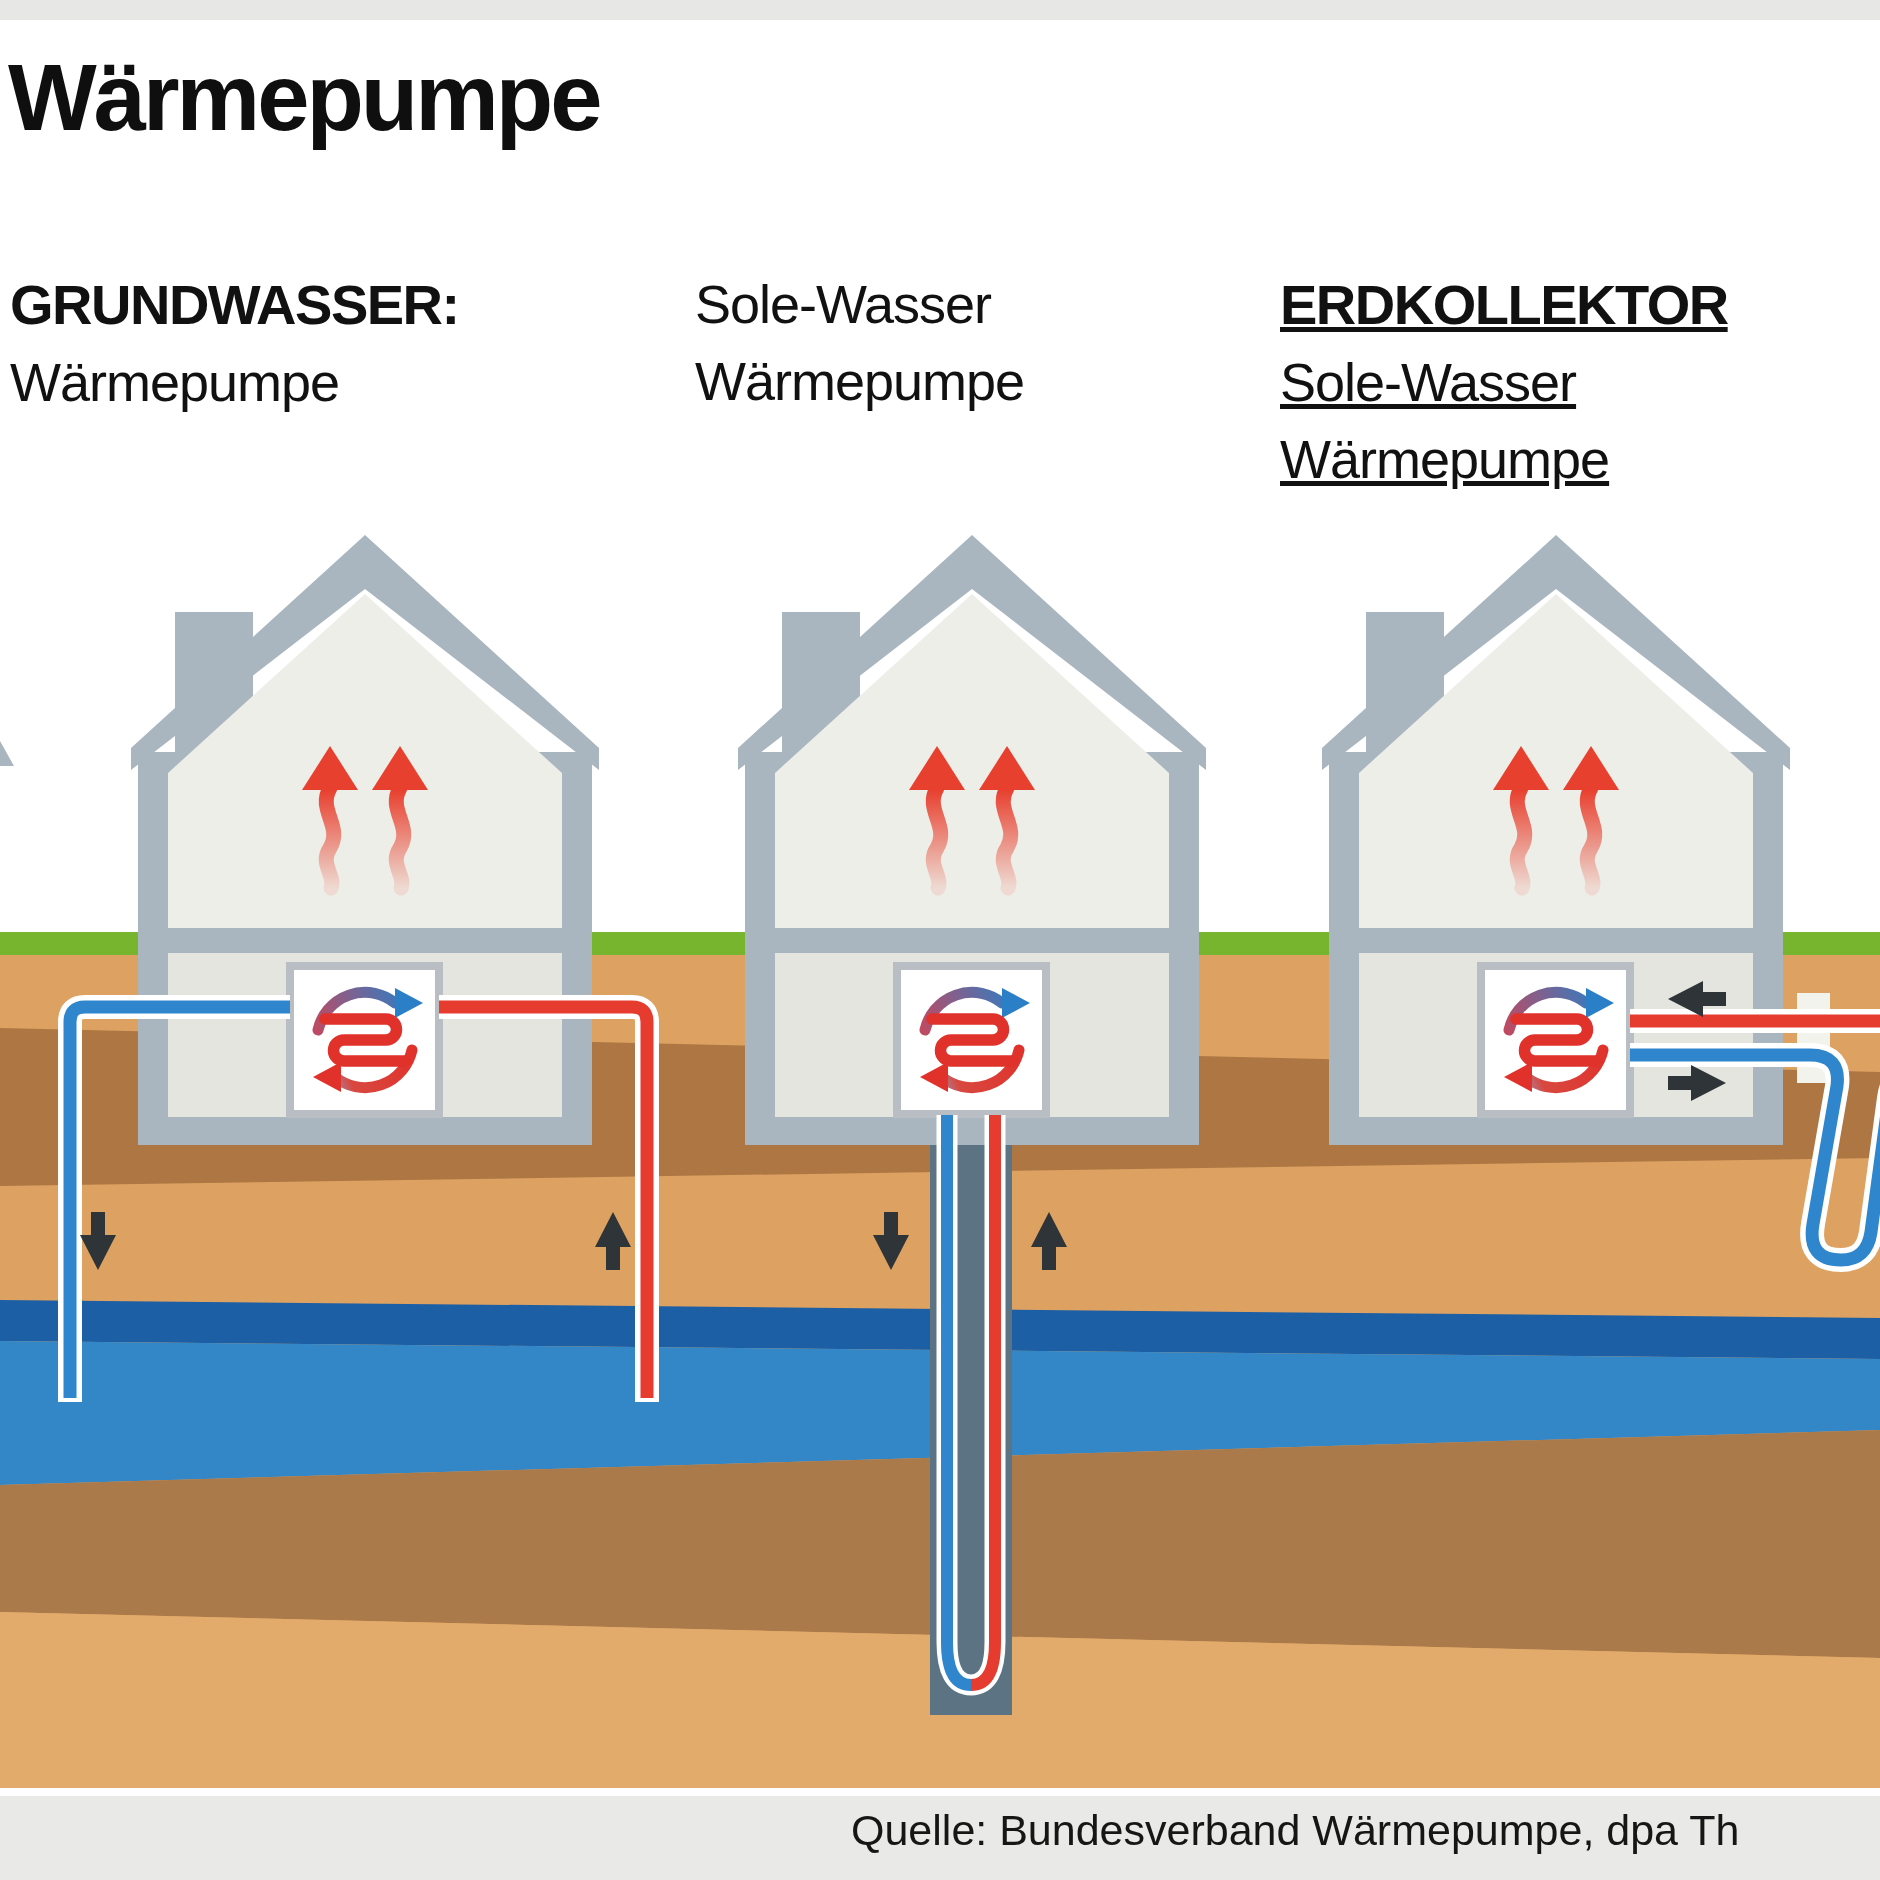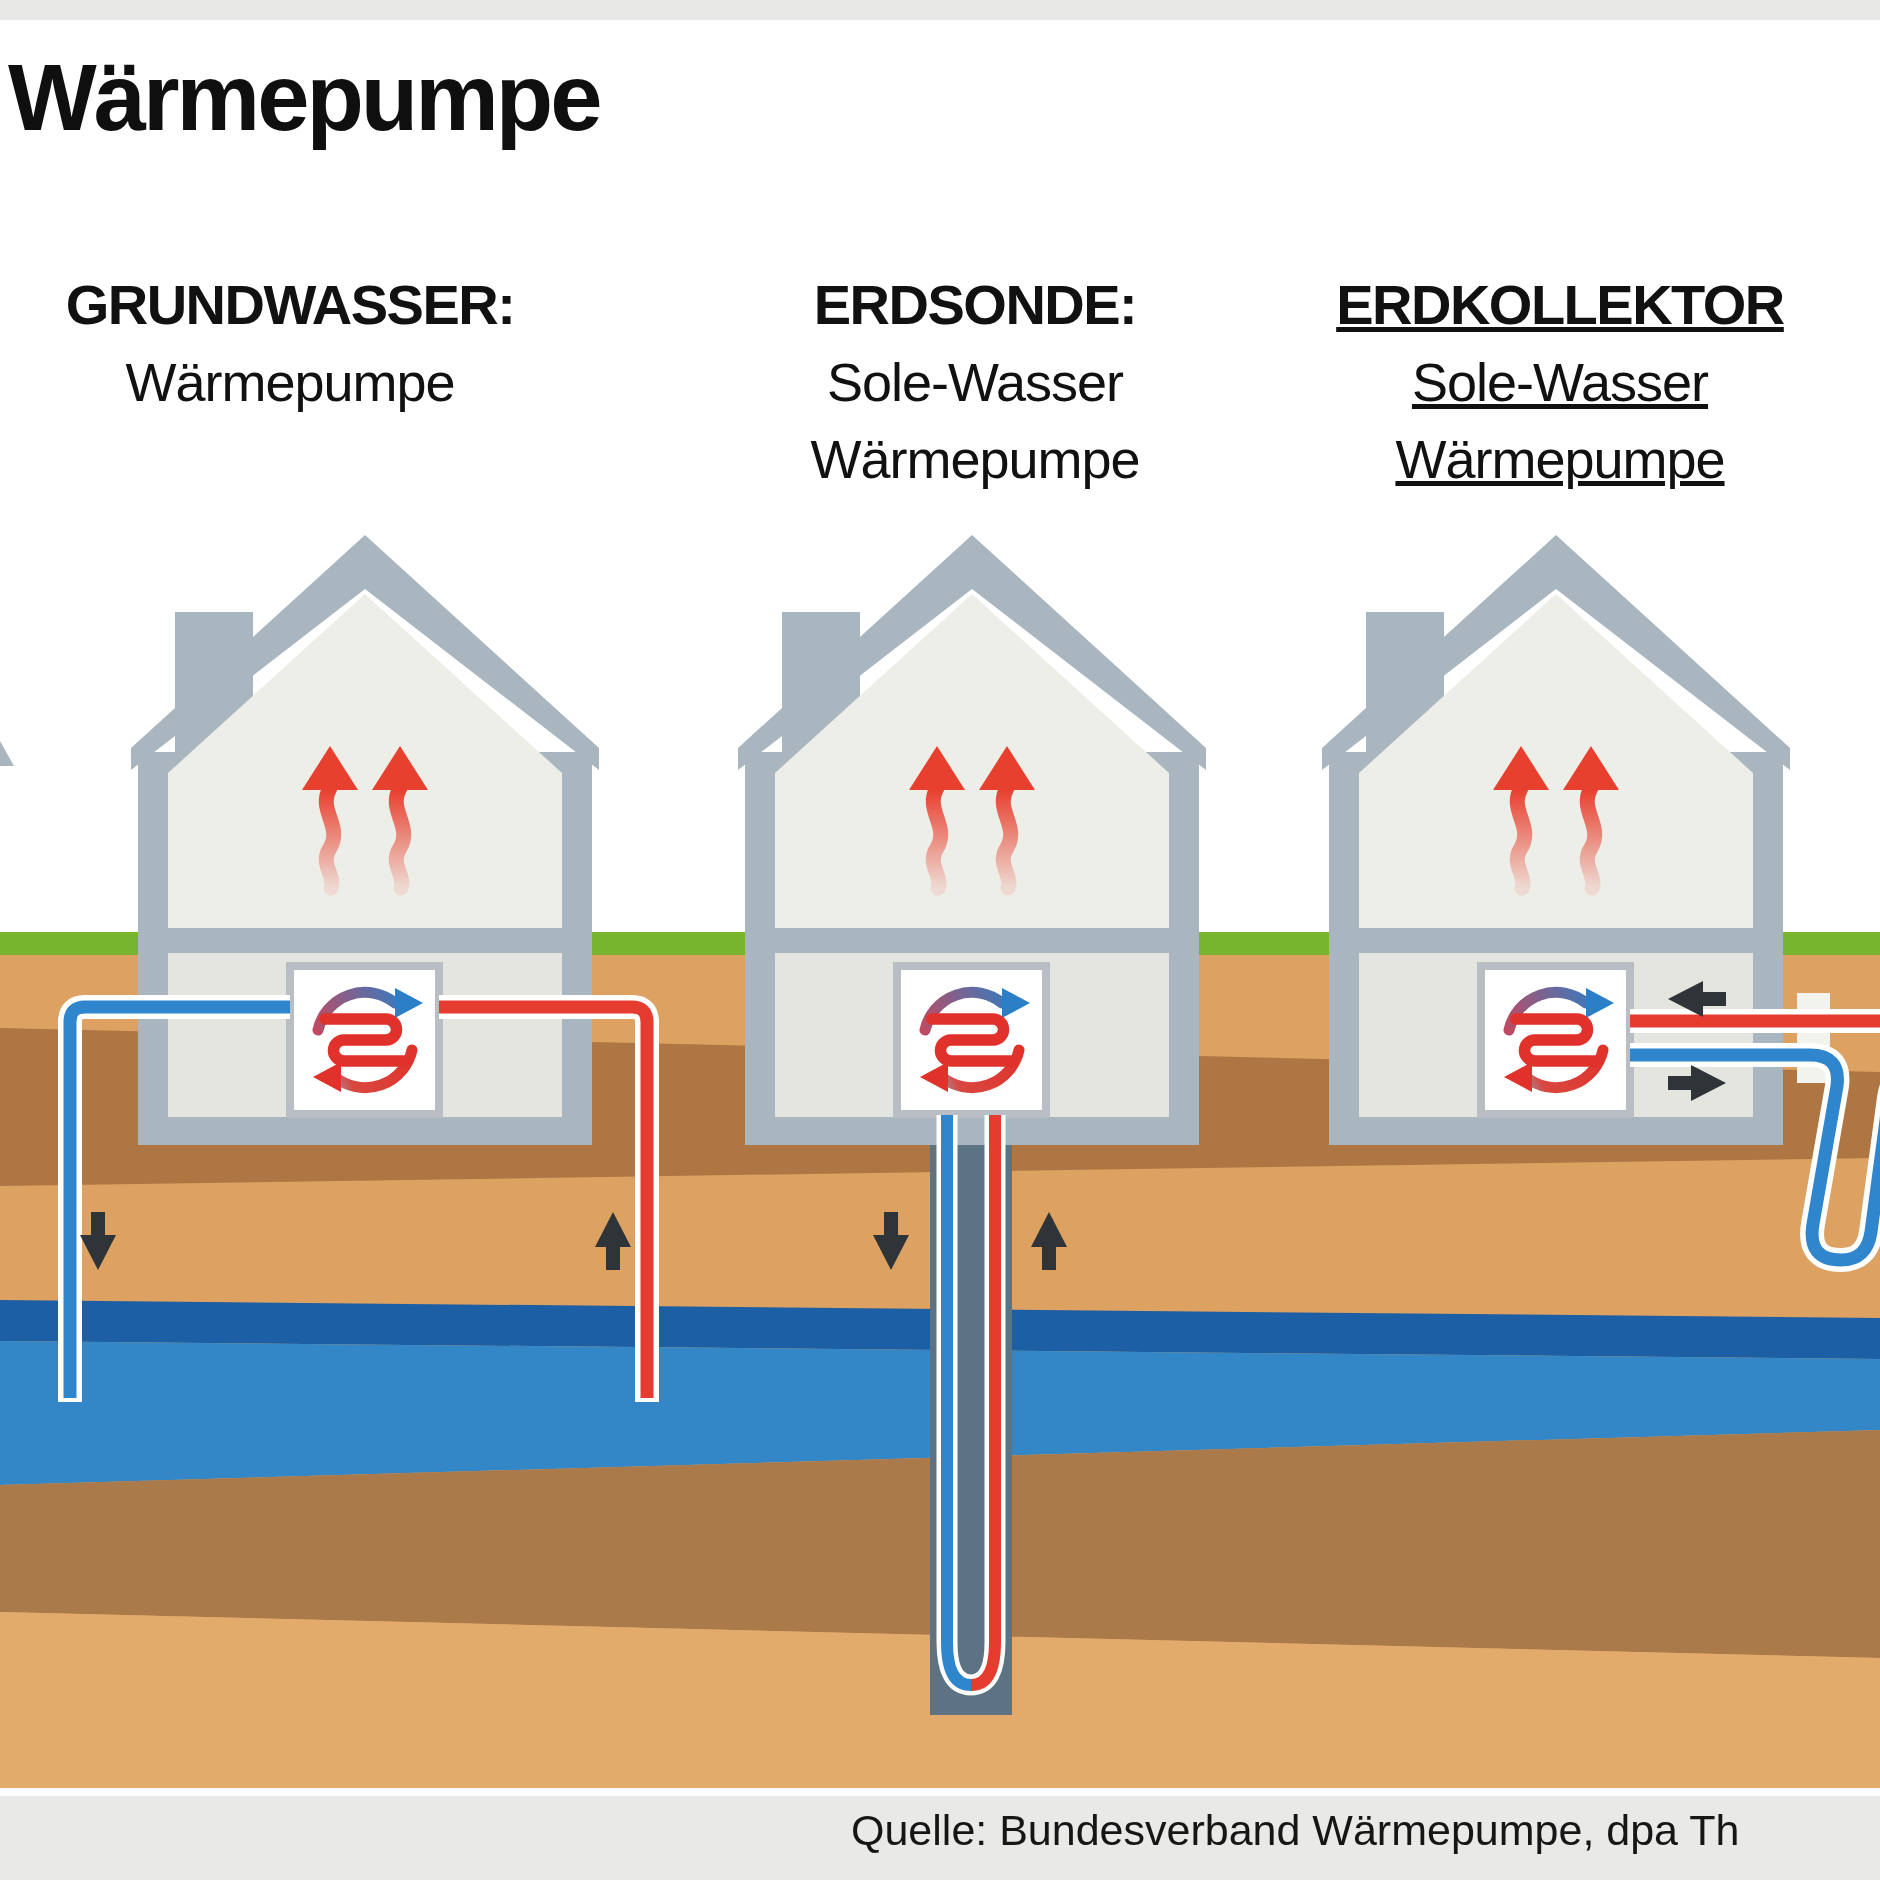--- a/index.html
+++ b/index.html
@@ -1,21 +1,21 @@
 <!DOCTYPE html>
 <html><head>
 <meta charset="utf-8">
 <style>
   html,body{margin:0;padding:0;background:#fff;}
   body{width:1880px;height:1880px;position:relative;overflow:hidden;
        font-family:"Liberation Sans","DejaVu Sans",sans-serif;}
   #scene{position:absolute;left:0;top:0;width:1880px;height:1880px;}
   .title{position:absolute;left:8px;top:44px;font-size:94px;font-weight:bold;
          letter-spacing:-3px;color:#0f0f0f;white-space:nowrap;}
-  .col-head{position:absolute;top:266px;width:560px;text-align:center;color:#111;}
+  .col-head{position:absolute;top:266px;width:560px;color:#111;}
   .col-head .l1{display:block;font-size:56px;font-weight:bold;letter-spacing:-1.5px;line-height:78px;}
   .col-head .l2,.col-head .l3{display:block;font-size:54px;font-weight:400;letter-spacing:-1px;line-height:77px;}
   #col-grundwasser{left:10px;}
   #col-erdsonde{left:695px;}
   #col-erdkollektor{left:1280px;text-decoration:underline;}
   .footer-text{position:absolute;left:851px;top:1806px;font-size:43px;color:#161616;
                white-space:nowrap;}
 </style>
 </head>
 <body>
@@ -116,21 +116,20 @@
   </g>
 </svg>
 
 <div class="title">Wärmepumpe</div>
 
 <div class="col-head" id="col-grundwasser">
   <span class="l1">GRUNDWASSER:</span>
   <span class="l3">Wärmepumpe</span>
 </div>
 <div class="col-head" id="col-erdsonde">
-  <span class="l1">ERDSONDE:</span>
   <span class="l2">Sole-Wasser</span>
   <span class="l3">Wärmepumpe</span>
 </div>
 <div class="col-head" id="col-erdkollektor">
   <span class="l1">ERDKOLLEKTOR</span>
   <span class="l2">Sole-Wasser</span>
   <span class="l3">Wärmepumpe</span>
 </div>
 
 <div class="footer-text">Quelle: Bundesverband Wärmepumpe, dpa Th</div>

